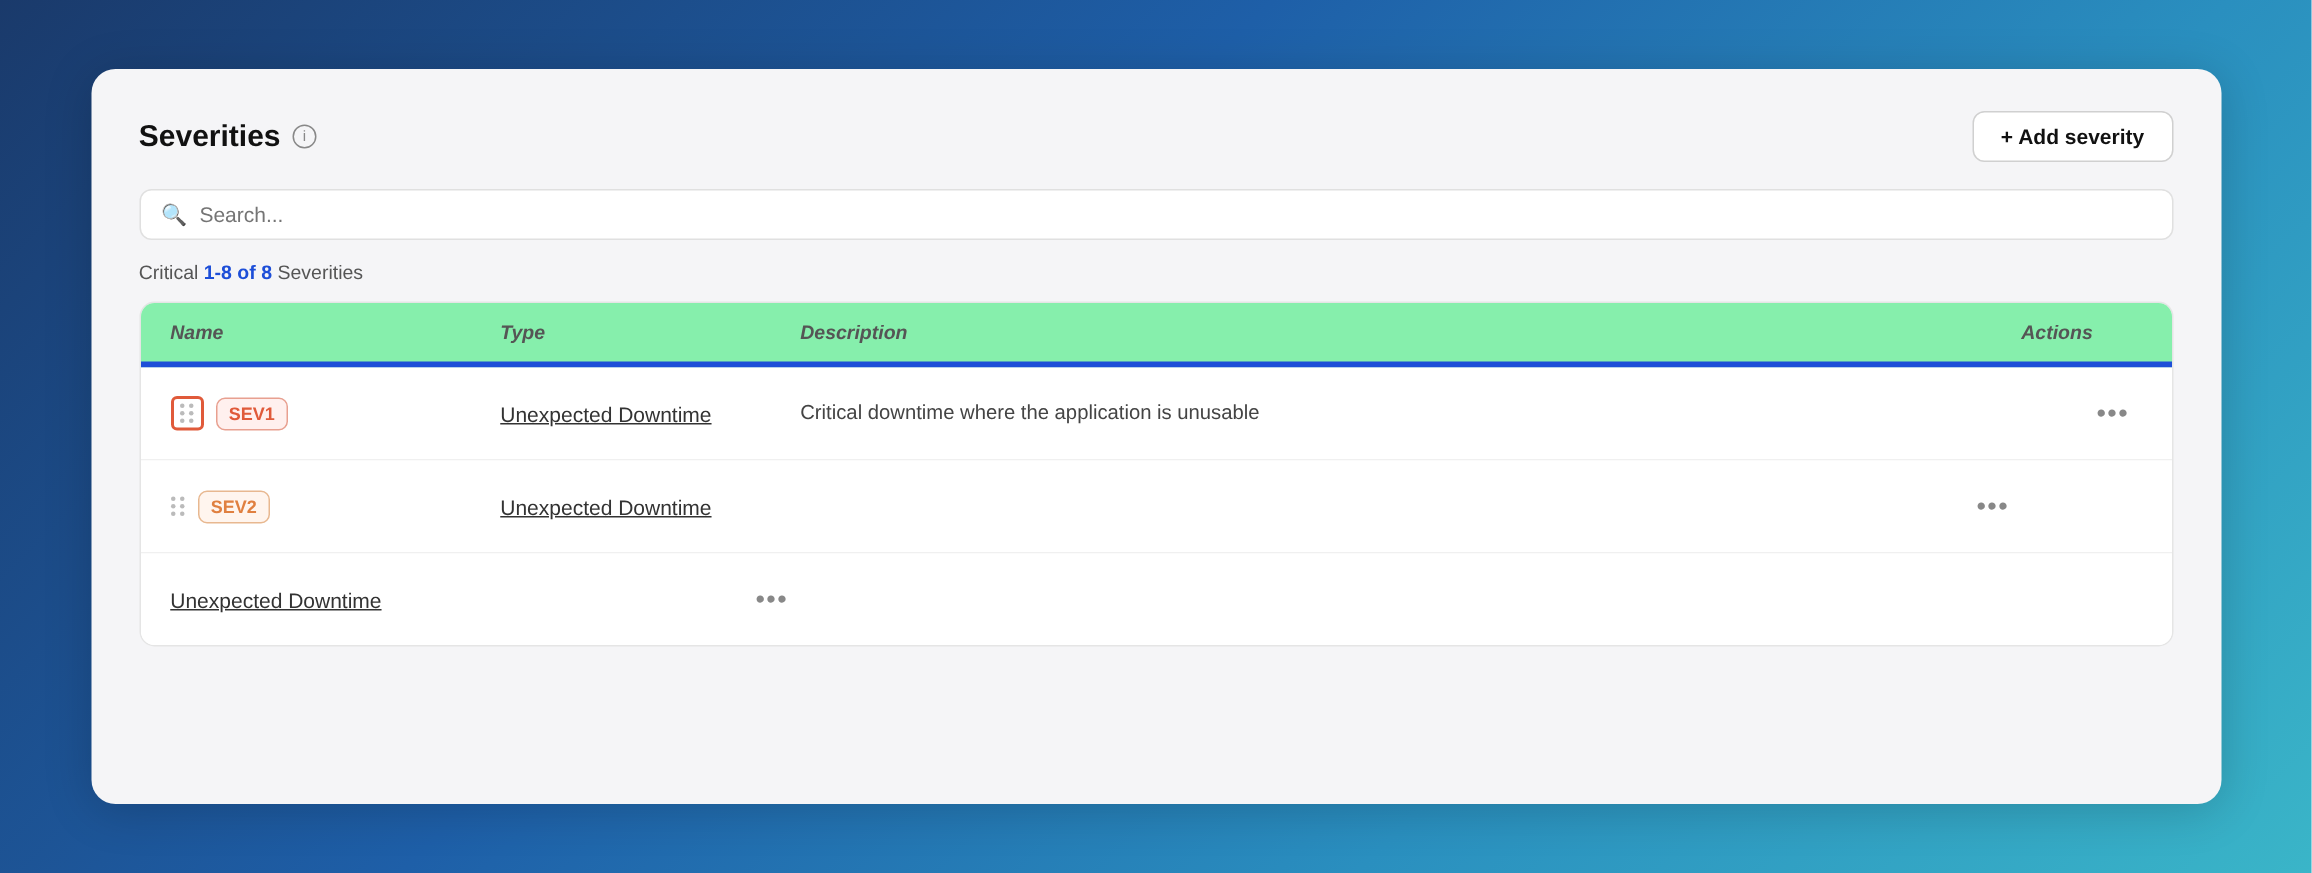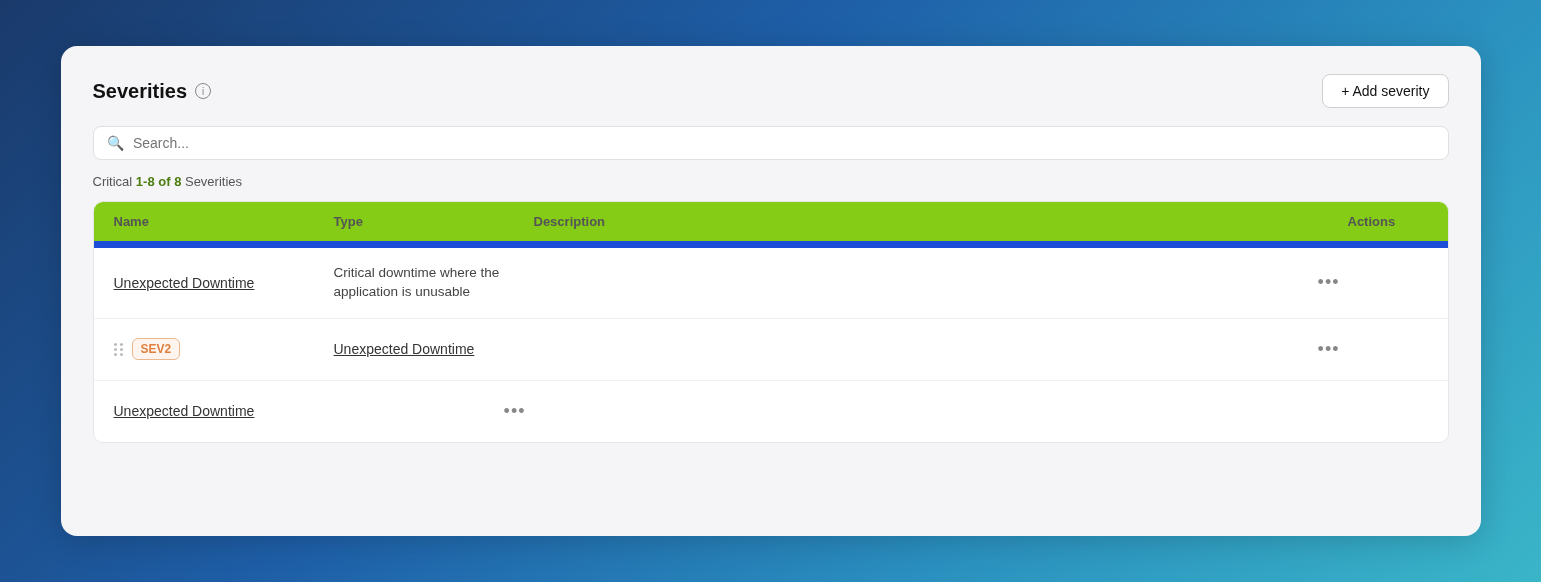--- a/index.html
+++ b/index.html
@@ -50,21 +50,21 @@
     }
     .add-btn {
       display: flex;
       align-items: center;
       gap: 6px;
       background: #fff;
       border: 1.5px solid #d0d0d0;
       border-radius: 8px;
       padding: 8px 18px;
       font-size: 14px;
-      font-weight: 400;
+      font-weight: 700;
       color: #111;
       cursor: pointer;
     }
     .search-bar {
       background: #fff;
       border: 1.5px solid #e0e0e0;
       border-radius: 8px;
       display: flex;
       align-items: center;
       padding: 8px 14px;
@@ -78,33 +78,34 @@
       font-size: 14px;
       color: #333;
       width: 100%;
       background: transparent;
     }
     .showing-text {
       font-size: 13px;
       color: #555;
       margin-bottom: 12px;
     }
-    .showing-text strong { font-weight: 600; color: #4d7c0f; }
+    .showing-text strong { font-weight: 600; color: #1d4ed8; }
     .table-container {
       background: #fff;
       border-radius: 10px;
       border: 1px solid #e5e5e5;
       overflow: hidden;
     }
     .table-header {
       display: grid;
       grid-template-columns: 220px 200px 1fr 80px;
       padding: 12px 20px;
-      border-bottom: 7px solid #1d4ed8;
-      background: #84cc16;
+      border-bottom: 4px solid #1d4ed8;
+      background: #86efac;
+      font-style: italic;
     }
     .th {
       font-size: 13px;
       font-weight: 600;
       color: #555;
     }
     .th:last-child { text-align: left; }
     .table-row {
       display: grid;
       grid-template-columns: 220px 200px 1fr 80px;
@@ -204,20 +205,33 @@
 
   <div class="table-container">
     <div class="table-header">
       <div class="th">Name</div>
       <div class="th">Type</div>
       <div class="th">Description</div>
       <div class="th">Actions</div>
     </div>
 
     <div class="table-row">
+      <div class="name-cell">
+        <span class="drag-handle-box">
+          <span class="drag-handle-dots">
+            <span class="dot"></span>
+            <span class="dot"></span>
+            <span class="dot"></span>
+            <span class="dot"></span>
+            <span class="dot"></span>
+            <span class="dot"></span>
+          </span>
+        </span>
+        <span class="sev-badge sev1">SEV1</span>
+      </div>
       <div class="type-cell">Unexpected Downtime</div>
       <div class="desc-cell">Critical downtime where the application is unusable</div>
       <div class="actions-cell">
         <button class="more-btn">•••</button>
       </div>
     </div>
 
     <div class="table-row">
       <div class="name-cell">
         <span class="drag-handle">

